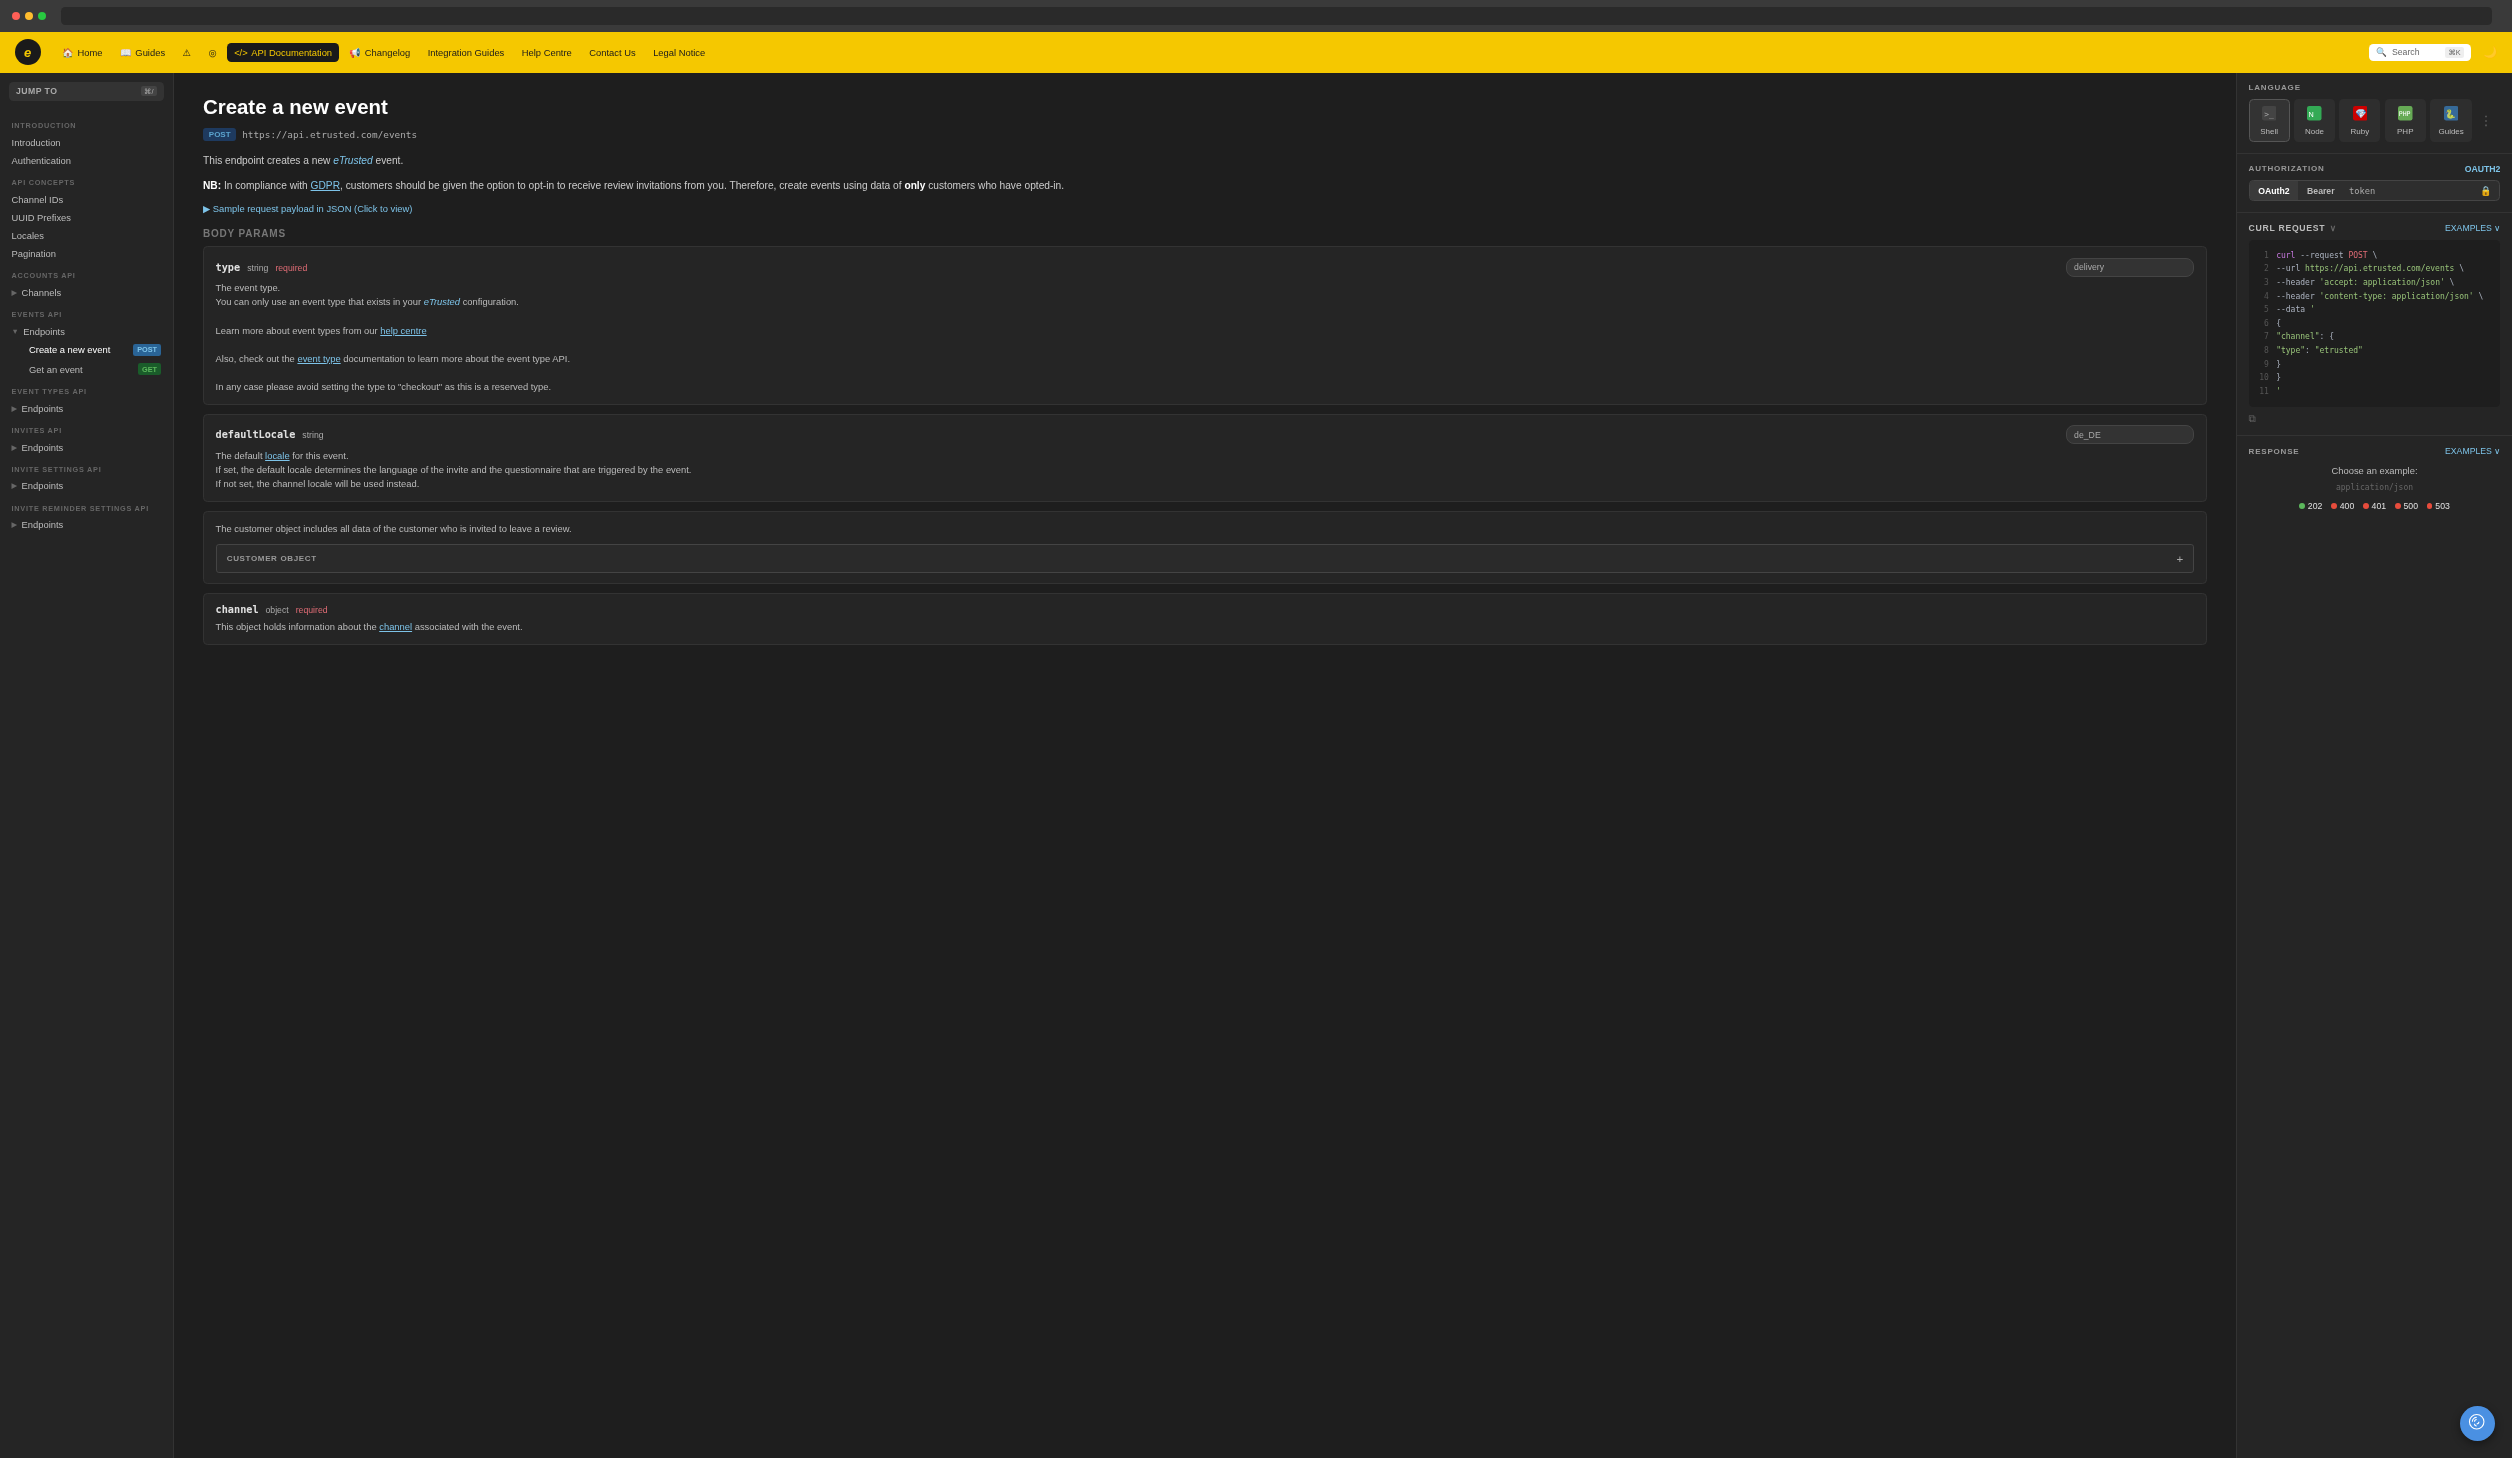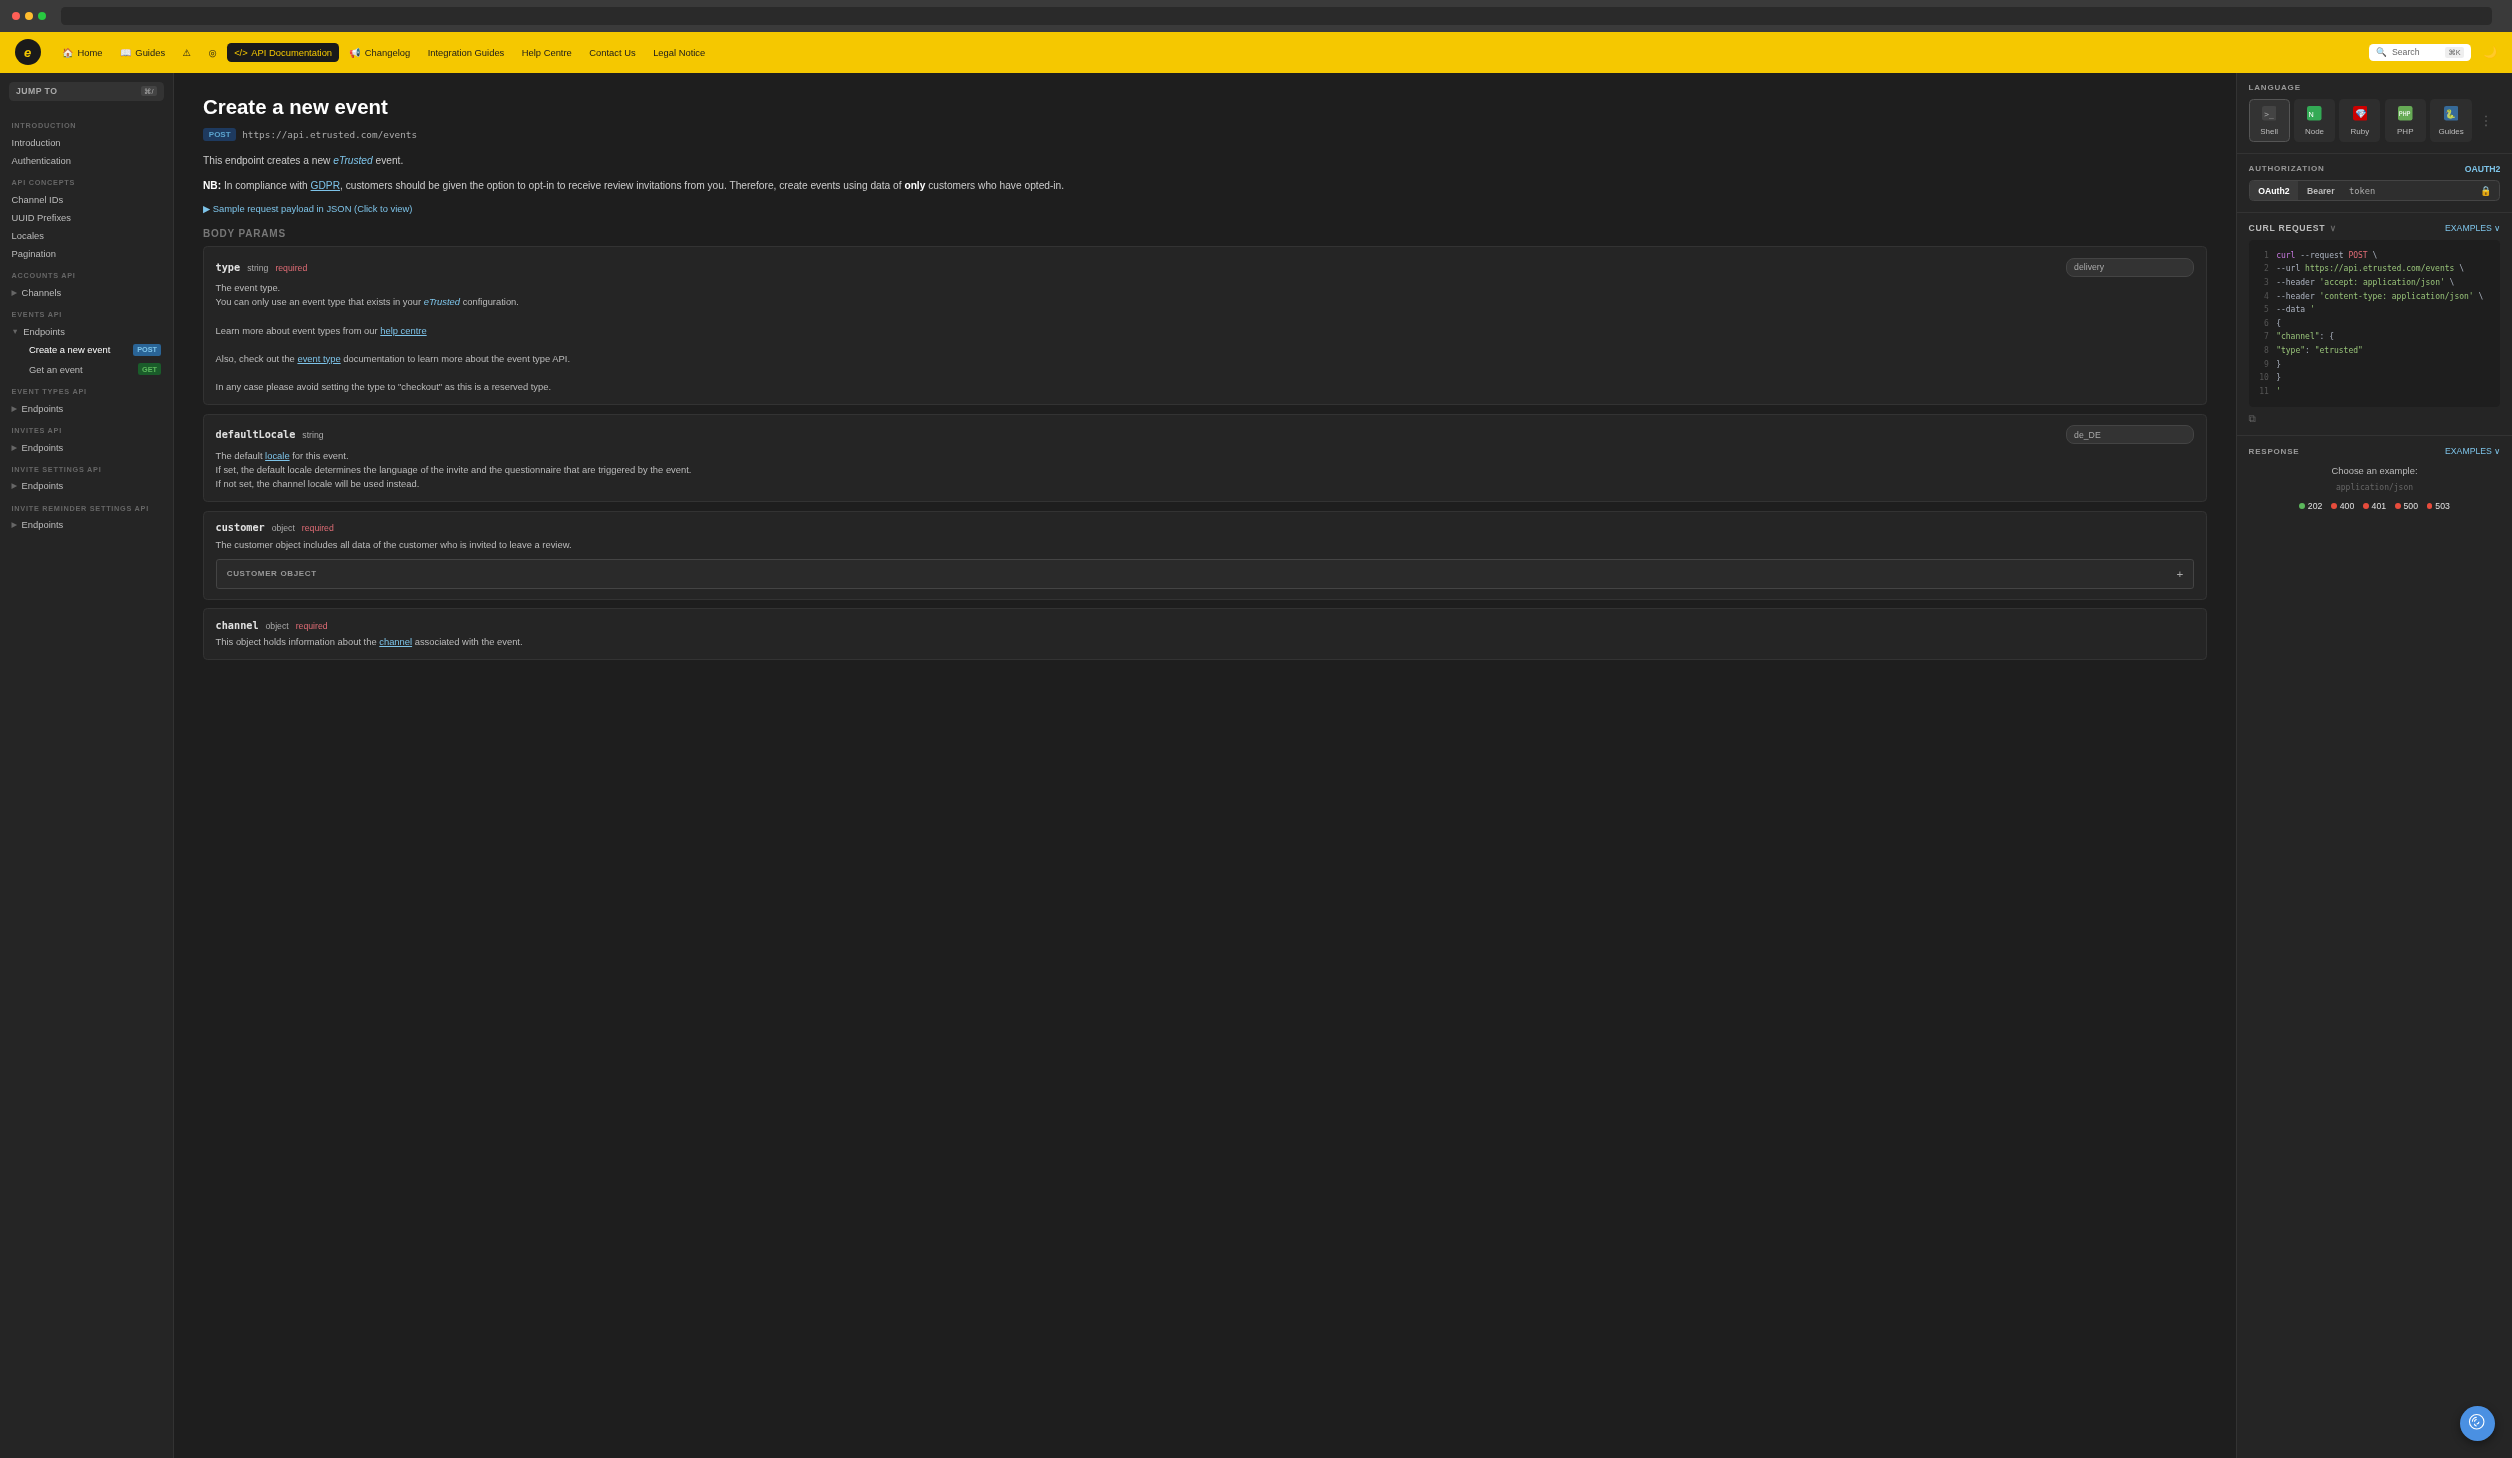--- a/index.html
+++ b/index.html
@@ -286,27 +286,20 @@
       </div>
       <div class="param-desc">
         <p>The default <a>locale</a> for this event.</p>
         <p>If set, the default locale determines the language of the invite and the questionnaire that are triggered by the event.</p>
         <p>If not set, the channel locale will be used instead.</p>
       </div>
     </div>
 
     
     <div class="param-row">
-      <div class="param-header">
-        <div>
-          <span class="param-name">customer</span>
-          <span class="param-type">object</span>
-          <span class="param-required">required</span>
-        </div>
-      </div>
       <div class="param-desc">
         <p>The customer object includes all data of the customer who is invited to leave a review.</p>
       </div>
       <div class="customer-object">
         <span class="customer-object-label">CUSTOMER OBJECT</span>
         <span style="color:#aaa;font-size:11.6px;">+</span>
       </div>
     </div>
 
     

